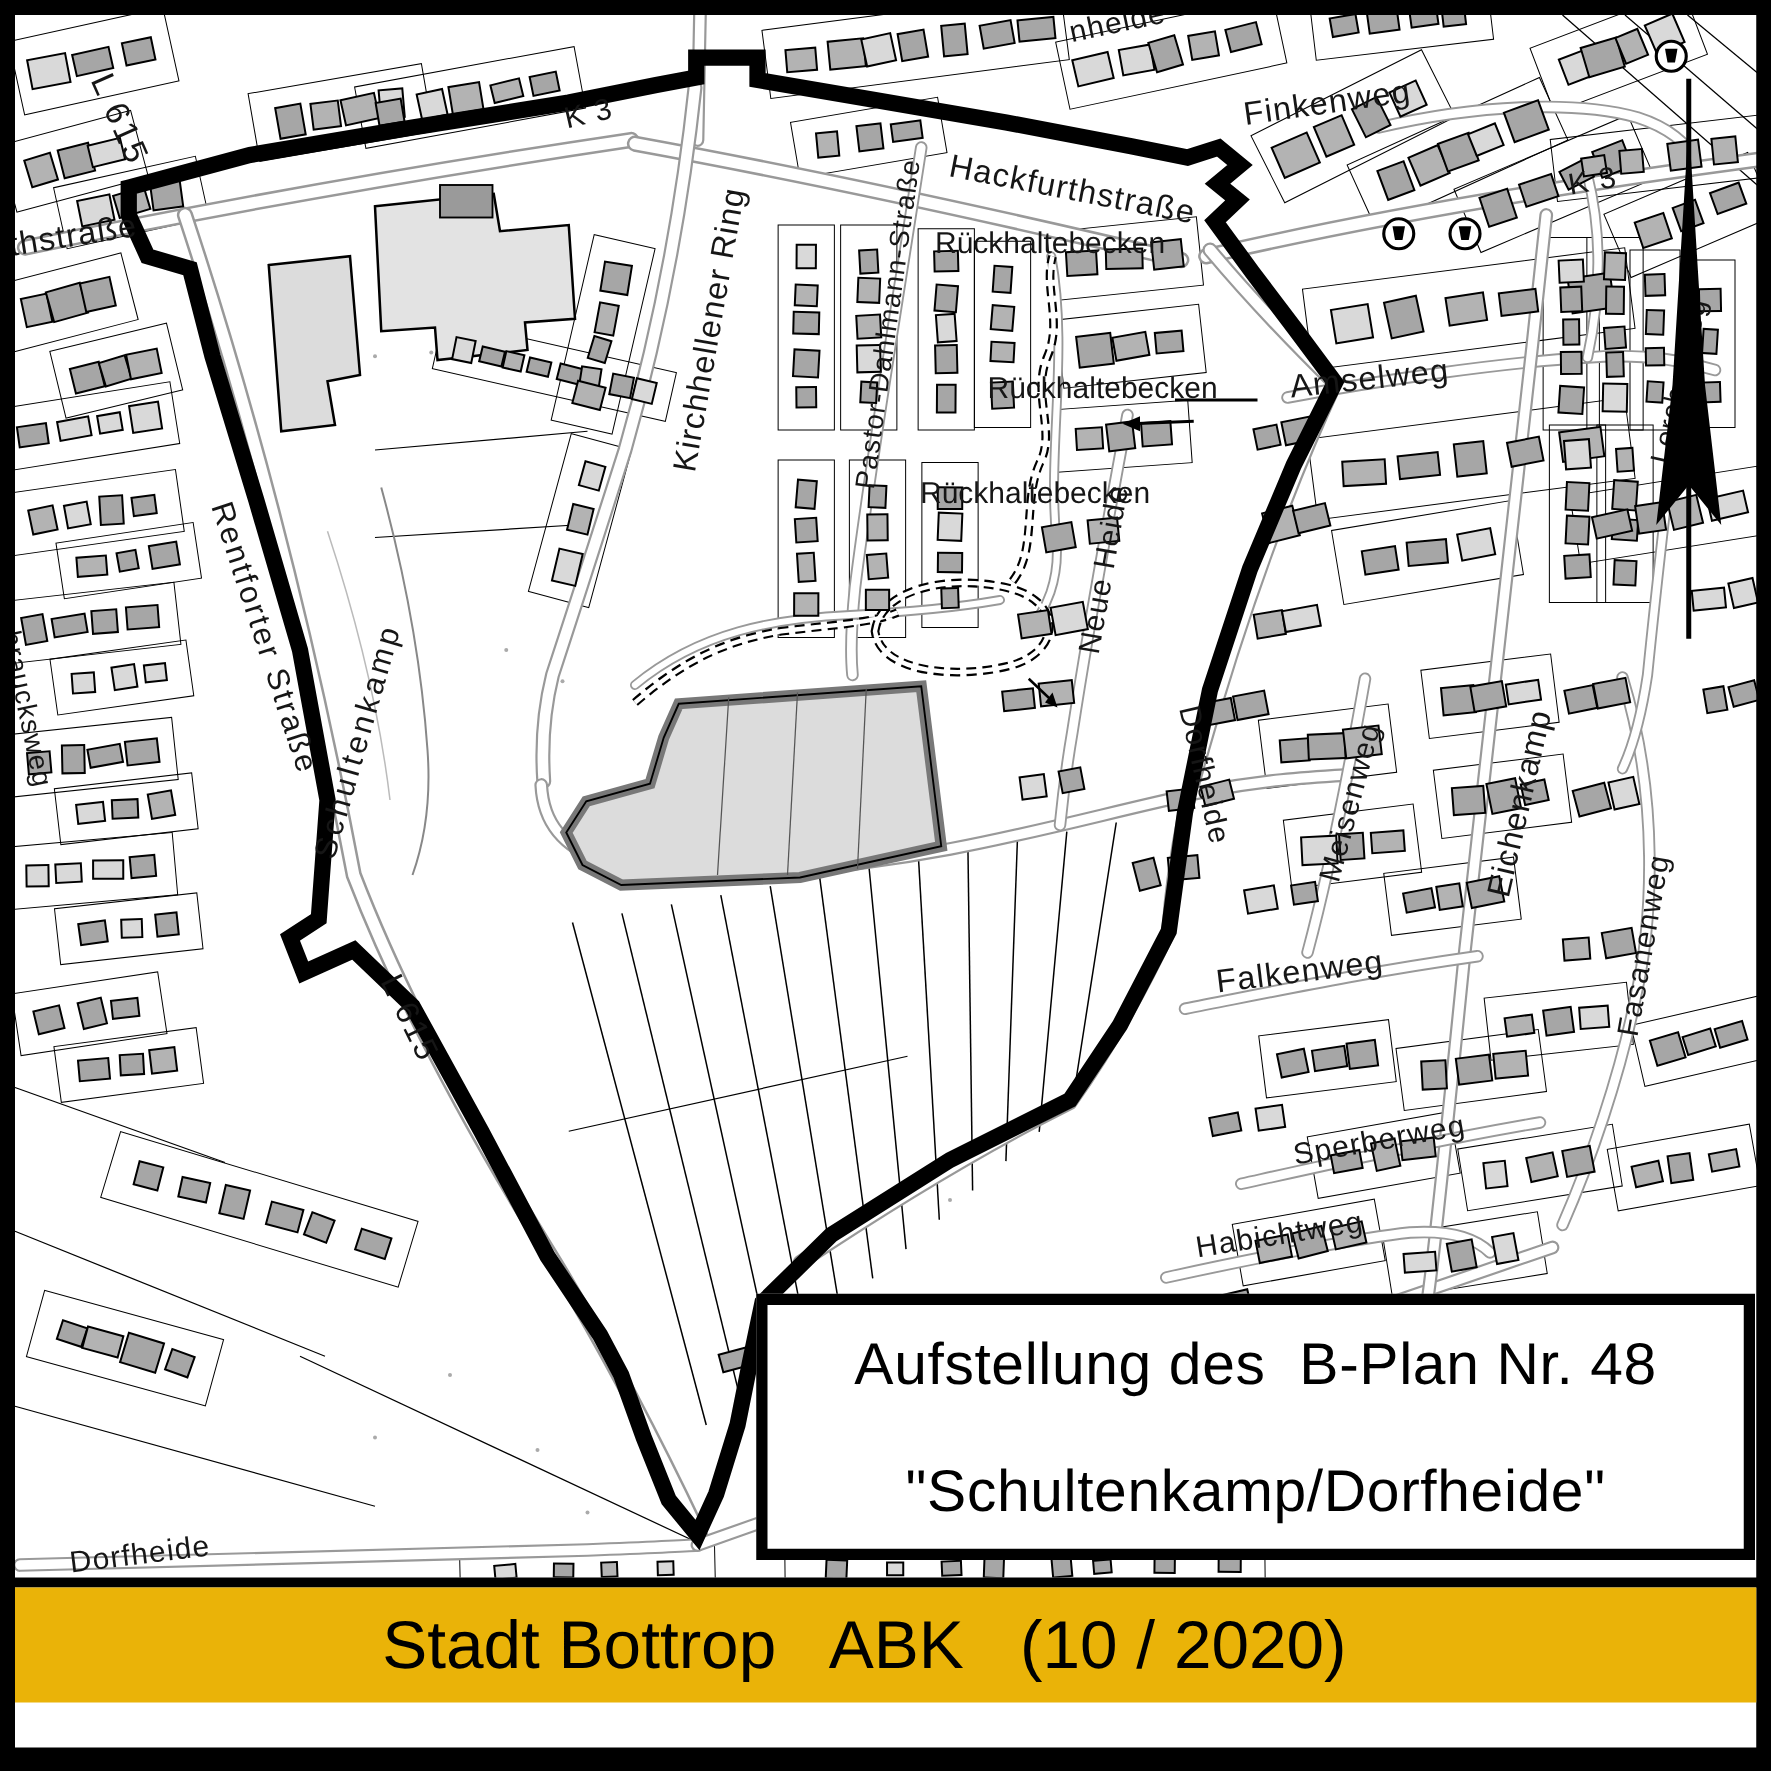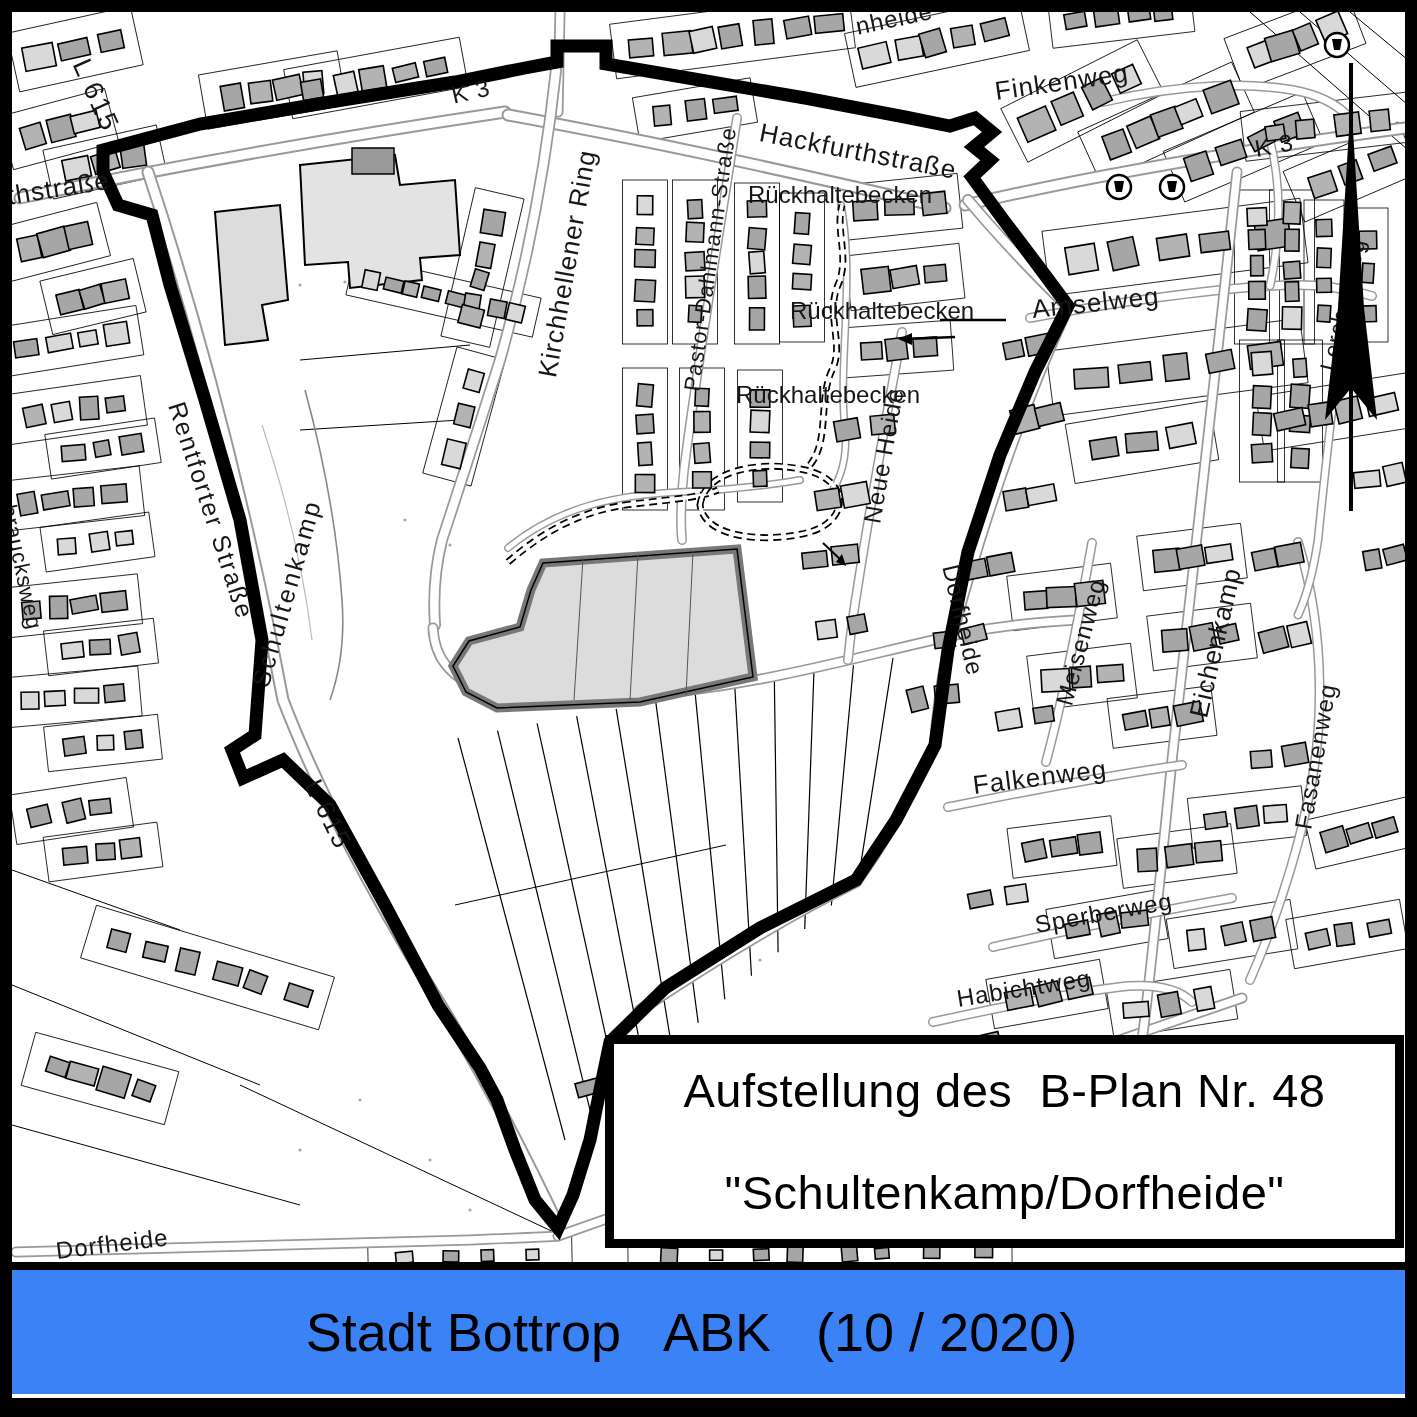--- a/index.html
+++ b/index.html
@@ -9,22 +9,22 @@
   #map-svg{position:absolute;left:0;top:0;z-index:1;}
   #map-labels{position:absolute;left:0;top:0;width:1417px;height:1262px;z-index:2;pointer-events:none;}
   .maplabel{position:absolute;color:#161616;white-space:pre;line-height:1;
             transform-origin:0 50%;}
   #north-arrow{position:absolute;z-index:3;}
   .frame{position:absolute;background:#000;z-index:4;}
   #title-box{position:absolute;left:605px;top:1035px;width:799px;height:213px;
              background:#fff;border:9px solid #000;box-sizing:border-box;z-index:5;
              display:flex;flex-direction:column;justify-content:center;align-items:center;gap:38px;}
   #title-box .tline{font-size:47px;color:#000;line-height:64px;white-space:pre;letter-spacing:.5px;}
-  #footer-band{position:absolute;left:12px;top:1270px;width:1393px;height:124px;
-               background:#3b82f6;z-index:5;display:flex;align-items:center;justify-content:center;}
+  #footer-band{position:absolute;left:12px;top:1270px;width:1393px;height:92px;
+               background:#eab308;z-index:5;display:flex;align-items:center;justify-content:center;}
   #footer-band .ftext{font-size:54px;color:#000;white-space:pre;padding-right:34px;}
 </style>
 </head>
 <body>
 
 <div id="stage">
 
   <svg id="map-svg" width="1417" height="1262" viewBox="0 0 1417 1262">
       <g>
         <line x1="458" y1="738" x2="565" y2="1140" stroke="#000" stroke-width="1.2"></line>

